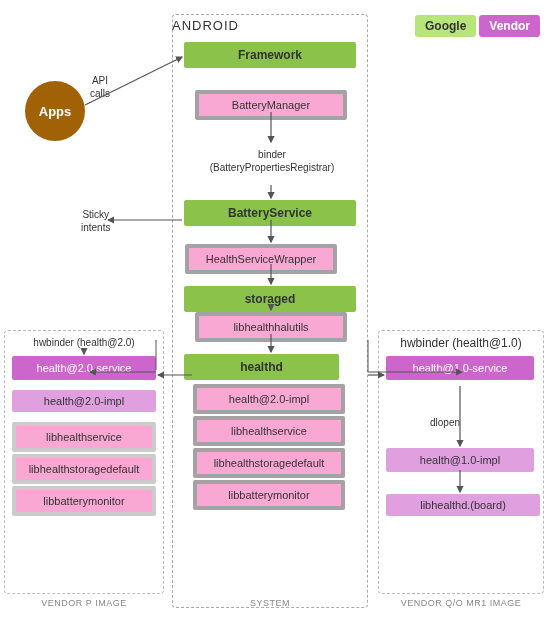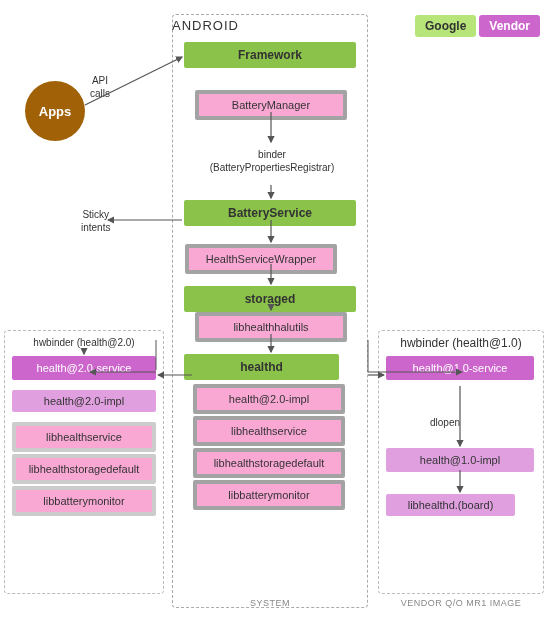--- a/index.html
+++ b/index.html
@@ -159,20 +159,21 @@
   </div>
 
   <div class="dashed-border" style="left:172px; top:14px; width:196px; height:594px;"></div>
 
   <div class="android-title" style="left:172px; top:18px; width:196px;">ANDROID</div>
 
   <div class="dashed-border" style="left:4px; top:330px; width:160px; height:264px; border-color:#bbb;"></div>
 
   <div class="dashed-border" style="left:378px; top:330px; width:166px; height:264px; border-color:#bbb;"></div>
 
+  <div class="col-header" style="left:4px; top:598px; width:160px; color:#888; font-size:9px; letter-spacing:0.5px;">VENDOR P IMAGE</div>
   <div class="col-header" style="left:172px; top:598px; width:196px; color:#888; font-size:9px; letter-spacing:0.5px;">SYSTEM</div>
   <div class="col-header" style="left:378px; top:598px; width:166px; color:#888; font-size:9px; letter-spacing:0.5px;">VENDOR Q/O MR1 IMAGE</div>
 
   <div class="apps-circle" style="left:25px; top:81px;">Apps</div>
 
   <div class="green-box" style="left:184px; top:42px; width:172px; padding:6px 8px;">Framework</div>
 
   <div class="white-box" style="left:195px; top:90px; width:152px;">BatteryManager</div>
 
   <div class="label" style="left:90px; top:74px; white-space:pre-line;">API
@@ -207,21 +208,21 @@
   <div class="light-purple-box" style="left:12px; top:390px; width:144px;">health@2.0-impl</div>
   <div class="white-box" style="left:12px; top:422px; width:144px; border-color:#ccc;">libhealthservice</div>
   <div class="white-box" style="left:12px; top:454px; width:144px; border-color:#ccc;">libhealthstoragedefault</div>
   <div class="white-box" style="left:12px; top:486px; width:144px; border-color:#ccc;">libbatterymonitor</div>
 
   <div class="purple-box" style="left:386px; top:356px; width:148px; padding:6px 16px;">health@1.0-service</div>
 
   <div class="label" style="left:430px; top:416px; font-size:10px;">dlopen</div>
 
   <div class="light-purple-box" style="left:386px; top:448px; width:148px; padding:6px 8px;">health@1.0-impl</div>
-  <div class="light-purple-box" style="left:386px; top:494px; width:129px;">libhealthd.(board)</div>
+  <div class="light-purple-box" style="left:386px; top:494px; width:154px;">libhealthd.(board)</div>
 
   <svg class="arrows-svg">
     <defs>
       <marker id="arrow" markerWidth="6" markerHeight="6" refX="5" refY="3" orient="auto">
         <path d="M0,0 L0,6 L6,3 z" fill="#555"></path>
       </marker>
       <marker id="arrow-up" markerWidth="6" markerHeight="6" refX="5" refY="3" orient="auto">
         <path d="M0,0 L0,6 L6,3 z" fill="#555"></path>
       </marker>
     </defs>

